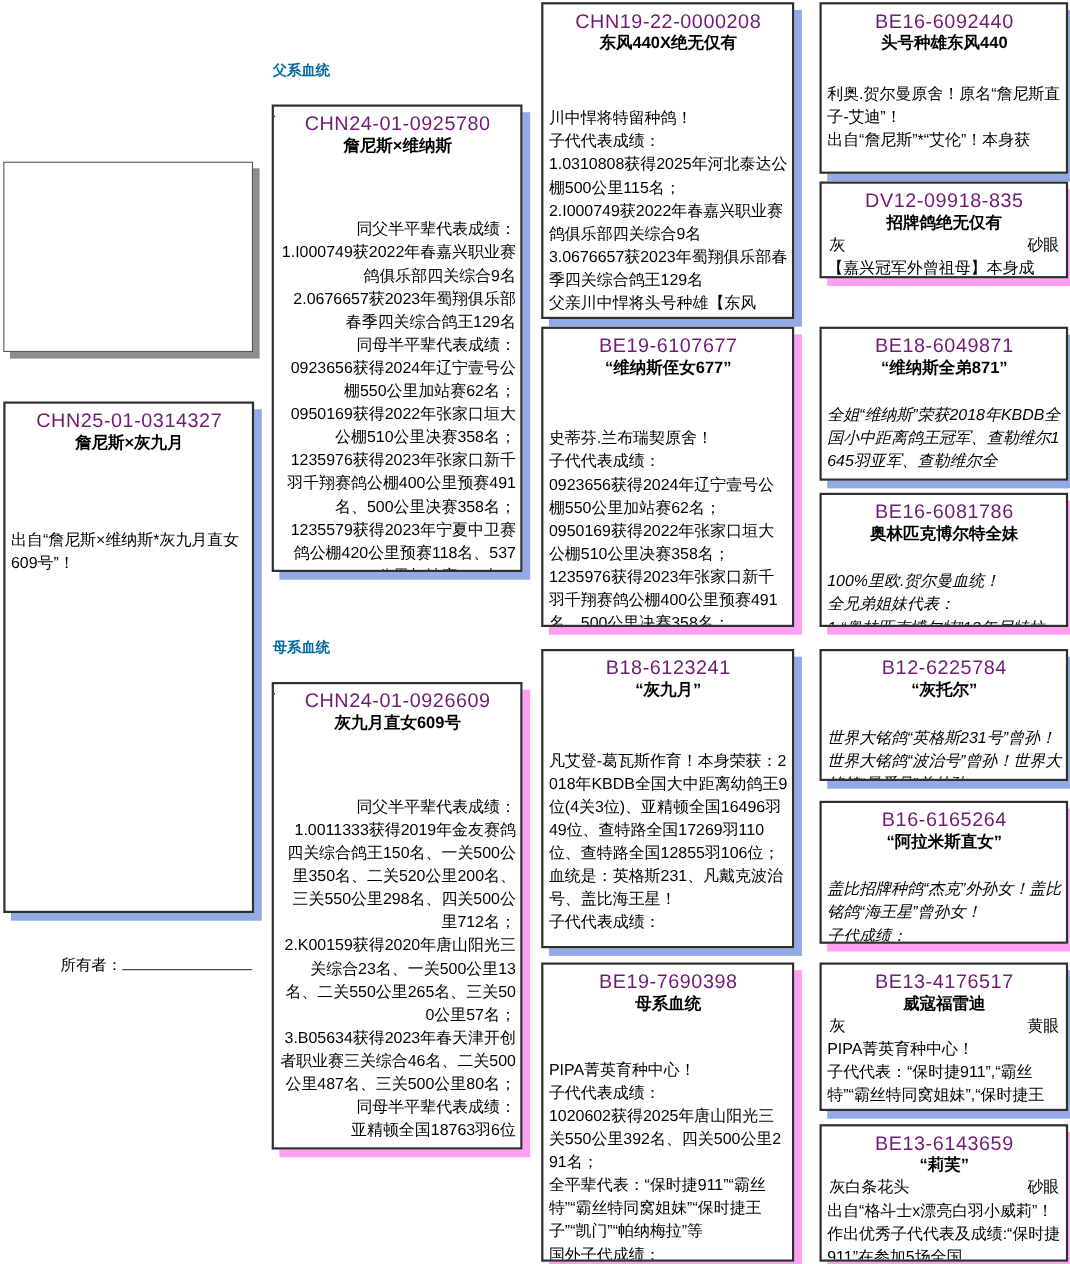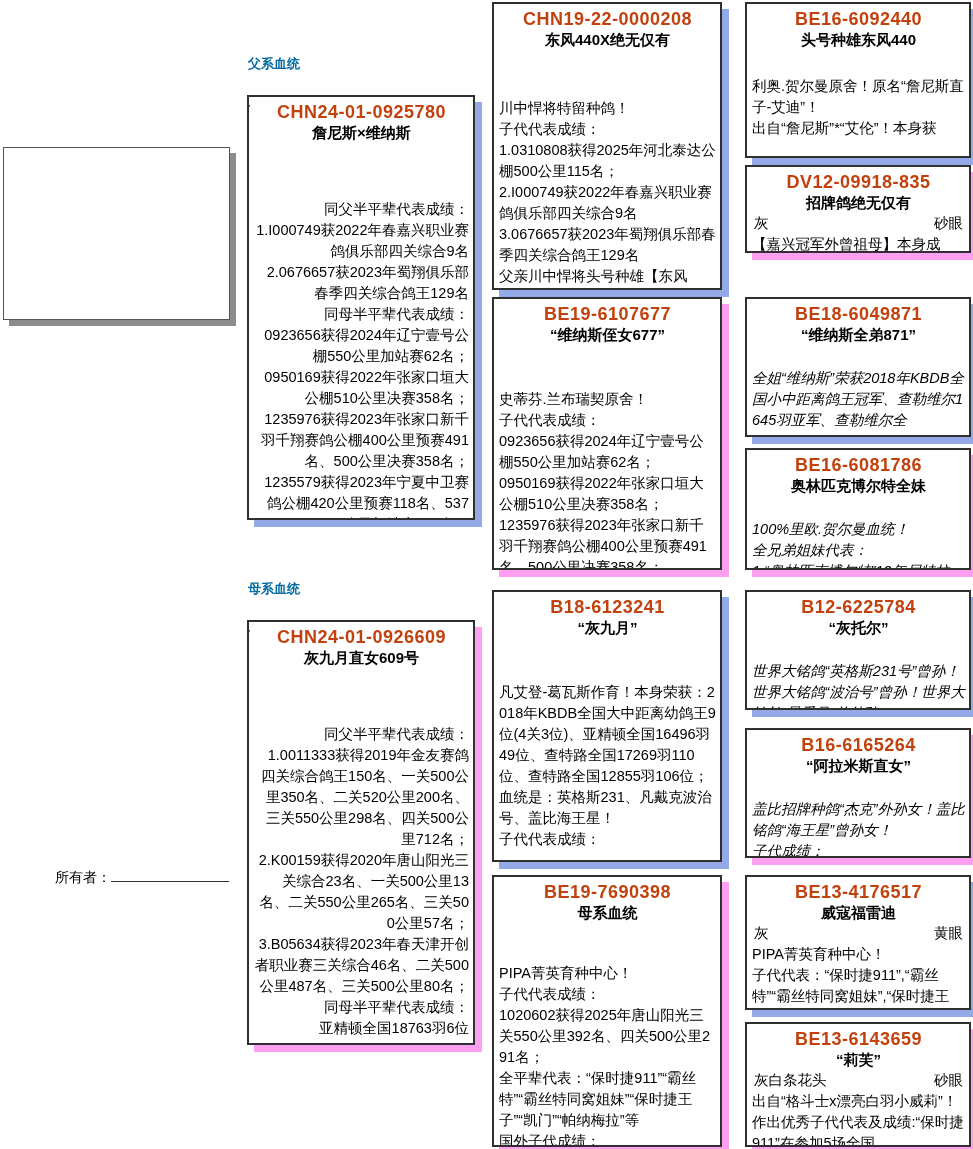--- a/index.html
+++ b/index.html
@@ -9,22 +9,22 @@
 
   .pbox {
     position:absolute; background:#ffffff;
     border:2px solid #2f2f2f; overflow:hidden; padding:2px 4px 2px 5px;
   }
   .sh-blue { box-shadow:7px 7px 0 0 #93a9e8; }
   .sh-pink { box-shadow:7px 7px 0 0 #fe9ff1; }
   .sh-gray { box-shadow:6px 6px 0 0 #8c8c8c; }
 
   .ring {
-    text-align:center; font-weight:bold; font-size:18px; line-height:22px;
-    letter-spacing:0.5px; color:#c2410c; margin-top:2px; white-space:nowrap;
+    text-align:center; font-weight:normal; font-size:18px; line-height:22px;
+    letter-spacing:0.5px; color:#701a75; margin-top:2px; white-space:nowrap;
   }
   .bname {
     text-align:center; font-weight:bold; font-size:15px; line-height:20px; color:#000;
   }
   .pbody {
     font-size:14.5px; line-height:21px; color:#000; white-space:pre-line;
     word-break:break-all;
   }
   .trait-row {
     display:flex; justify-content:space-between; font-size:14.5px; line-height:21px;
@@ -57,20 +57,25 @@
 </head>
 <body>
 
 <div id="stage">
 
   <div class="photo-box sh-gray" style="left:3px;top:147px;width:227px;height:173px"></div>
 
   <div class="branch-label" style="left:248px;top:55px">父系血统</div>
   <div class="branch-label" style="left:248px;top:580px">母系血统</div>
 
+  <div class="pbox sh-blue g70" style="left:3px;top:365px;width:228px;height:465px">
+    <div class="ring">CHN25-01-0314327</div>
+    <div class="bname">詹尼斯×灰九月</div>
+    <div class="pbody">出自“詹尼斯×维纳斯*灰九月直女609号”！</div>
+  </div>
 
   <div class="pbox sh-blue g58" style="left:247px;top:95px;width:228px;height:425px">
     <svg class="pin" viewBox="0 0 18 18" style="left:-15px;top:2px">
       <path d="M10.5 1.5 L16 7 L12.8 8 L13.4 11 L6.8 12.2 L5.6 5.6 L9.6 4.8 Z" fill="#c9c9d6" stroke="#444" stroke-width="0.9"></path>
       <line x1="6.8" y1="12.2" x2="1.5" y2="17" stroke="#444" stroke-width="1.3"></line>
     </svg>
     <div class="ring">CHN24-01-0925780</div>
     <div class="bname">詹尼斯×维纳斯</div>
     <div class="pbody">同父半平辈代表成绩：
 1.I000749获2022年春嘉兴职业赛鸽俱乐部四关综合9名

